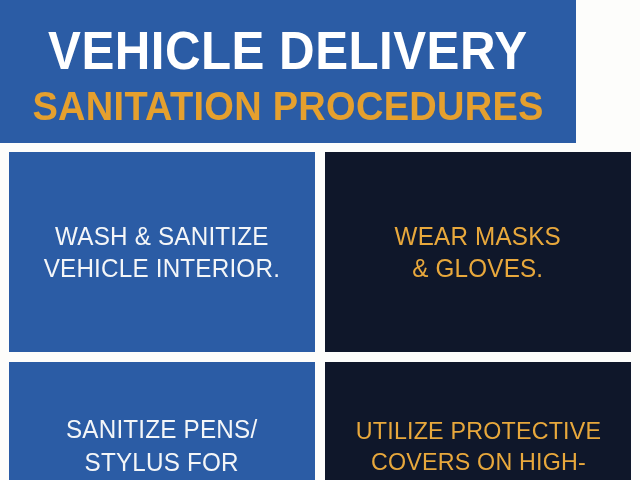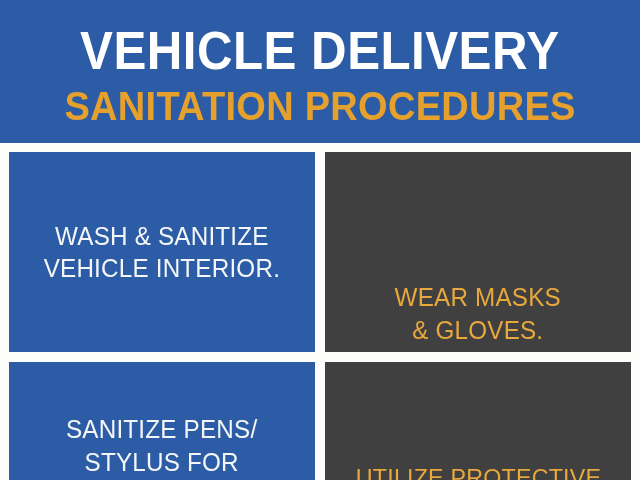--- a/index.html
+++ b/index.html
@@ -21,21 +21,21 @@
     height: 480px;
     background: #fdfdfb;
     box-sizing: border-box;
   }
 
   
   .header-band {
     position: absolute;
     left: 0;
     top: 0;
-    width: 640px;
+    width: 576px;
     height: 143px;
     background: #2b5ca5;
     display: flex;
     flex-direction: column;
     align-items: center;
     justify-content: center;
     overflow: hidden;
   }
   .title-line-1 {
     font-size: 53px;
@@ -76,21 +76,21 @@
 
   .panel {
     display: flex;
     align-items: center;
     justify-content: center;
     text-align: center;
     box-sizing: border-box;
     padding: 6px 10px;
   }
   .panel-blue  { background: #2b5ca5; }
-  .panel-navy  { background: #404040; align-items: flex-end; }
+  .panel-navy  { background: #0f172a; }
 
   .panel-text {
     font-size: 25px;
     line-height: 1.30;
     font-weight: 400;
     letter-spacing: 0.2px;
     white-space: pre-line;
     transform: scaleX(0.97);
     transform-origin: center center;
   }

